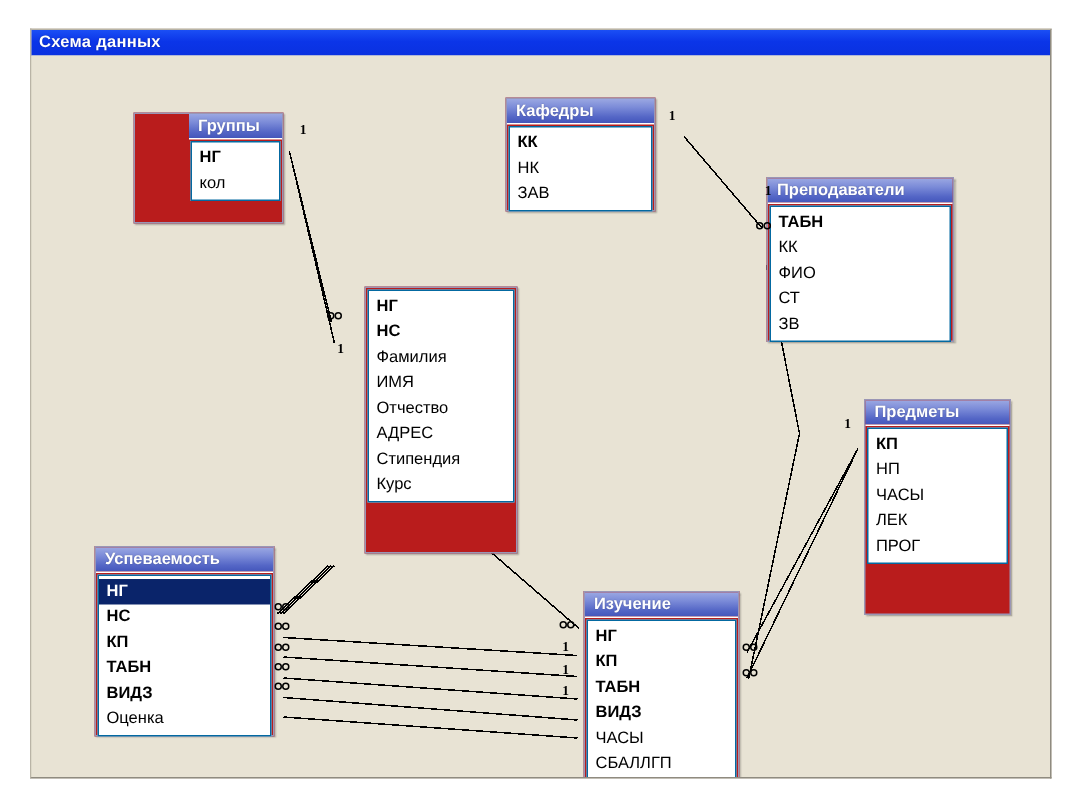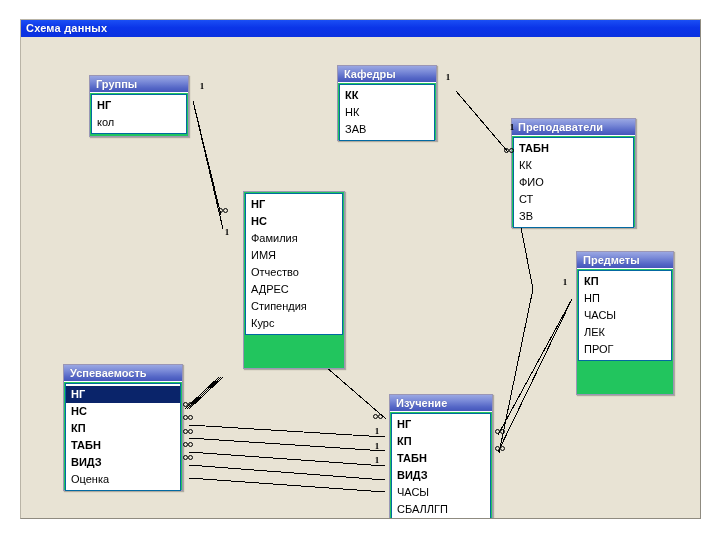--- a/index.html
+++ b/index.html
@@ -32,21 +32,21 @@
   #canvas{
     position:absolute;left:0;top:17px;right:0;bottom:0;
     background:#e8e3d4;
     overflow:hidden;
   }
   #lines{position:absolute;left:0;top:0;width:681px;height:483px;pointer-events:none;}
 
   
   .tbl{
     position:absolute;
-    background:#22c55e;
+    background:#b91c1c;
     border:1px solid #9a96b5;
     box-sizing:border-box;
     box-shadow:1px 1px 1px rgba(0,0,0,.25);
   }
   .tbl-hdr{
     height:17px;line-height:17px;
     background:linear-gradient(to bottom,#9aa7e2 0%,#7b8bd8 35%,#5466c6 75%,#4456bb 100%);
     color:#ffffff;font-size:11px;font-weight:bold;
     padding-left:6px;box-sizing:border-box;
     border-bottom:1px solid #ffffff;
@@ -121,21 +121,21 @@
           <path d="M 168 372 L 202 340"></path>
 
           <path d="M 168 388 L 364 400"></path>
           <path d="M 168 401 L 364 414"></path>
           <path d="M 168 415 L 364 429"></path>
           <path d="M 168 428 L 364 443"></path>
           <path d="M 168 441 L 364 455"></path>
         </g>
       </svg>
 
-      <div class="tbl" id="t-gruppy" style="left:68px;top:38px;width:100px;height:62px;">
+      <div class="tbl" id="t-gruppy" style="left:68px;top:38px;width:100px;height:74px;padding-left:36px;">
         <div class="tbl-hdr">Группы</div>
         <div class="tbl-body">
           <div class="fld key">НГ</div>
           <div class="fld">кол</div>
         </div>
       </div>
 
       <div class="tbl" id="t-kafedry" style="left:316px;top:28px;width:100px;height:76px;">
         <div class="tbl-hdr">Кафедры</div>
         <div class="tbl-body">
@@ -162,21 +162,21 @@
           <div class="fld key">НС</div>
           <div class="fld">Фамилия</div>
           <div class="fld">ИМЯ</div>
           <div class="fld">Отчество</div>
           <div class="fld">АДРЕС</div>
           <div class="fld">Стипендия</div>
           <div class="fld">Курс</div>
         </div>
       </div>
 
-      <div class="tbl" id="t-predmety" style="left:555px;top:214px;width:98px;height:144px;">
+      <div class="tbl" id="t-predmety" style="left:555px;top:229px;width:98px;height:144px;">
         <div class="tbl-hdr">Предметы</div>
         <div class="tbl-body">
           <div class="fld key">КП</div>
           <div class="fld">НП</div>
           <div class="fld">ЧАСЫ</div>
           <div class="fld">ЛЕК</div>
           <div class="fld">ПРОГ</div>
         </div>
       </div>
 

